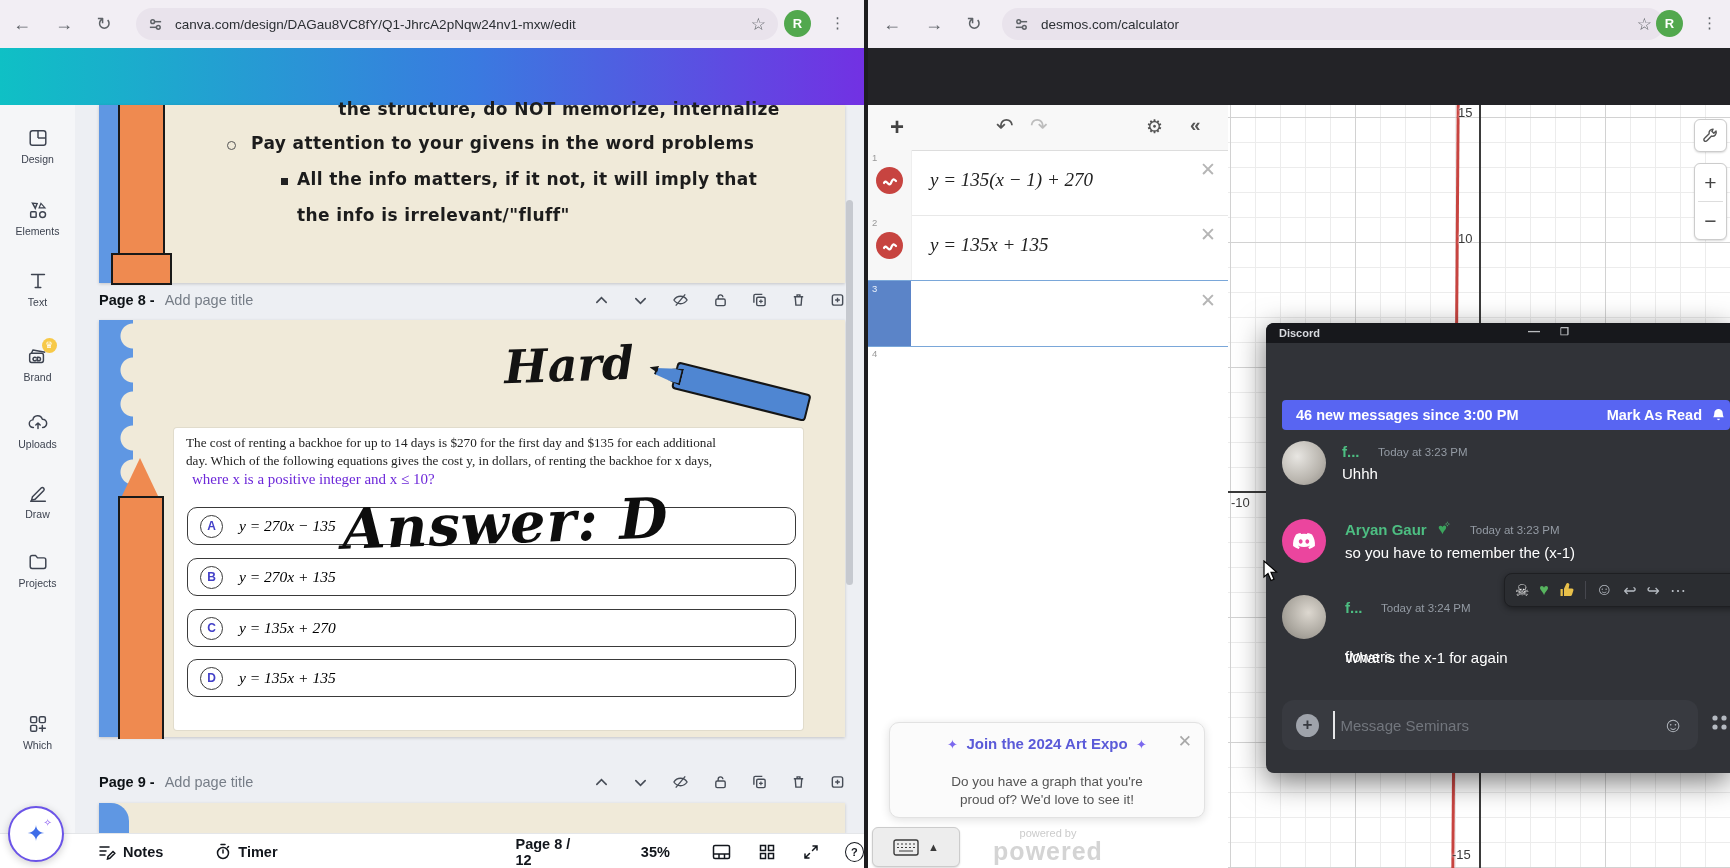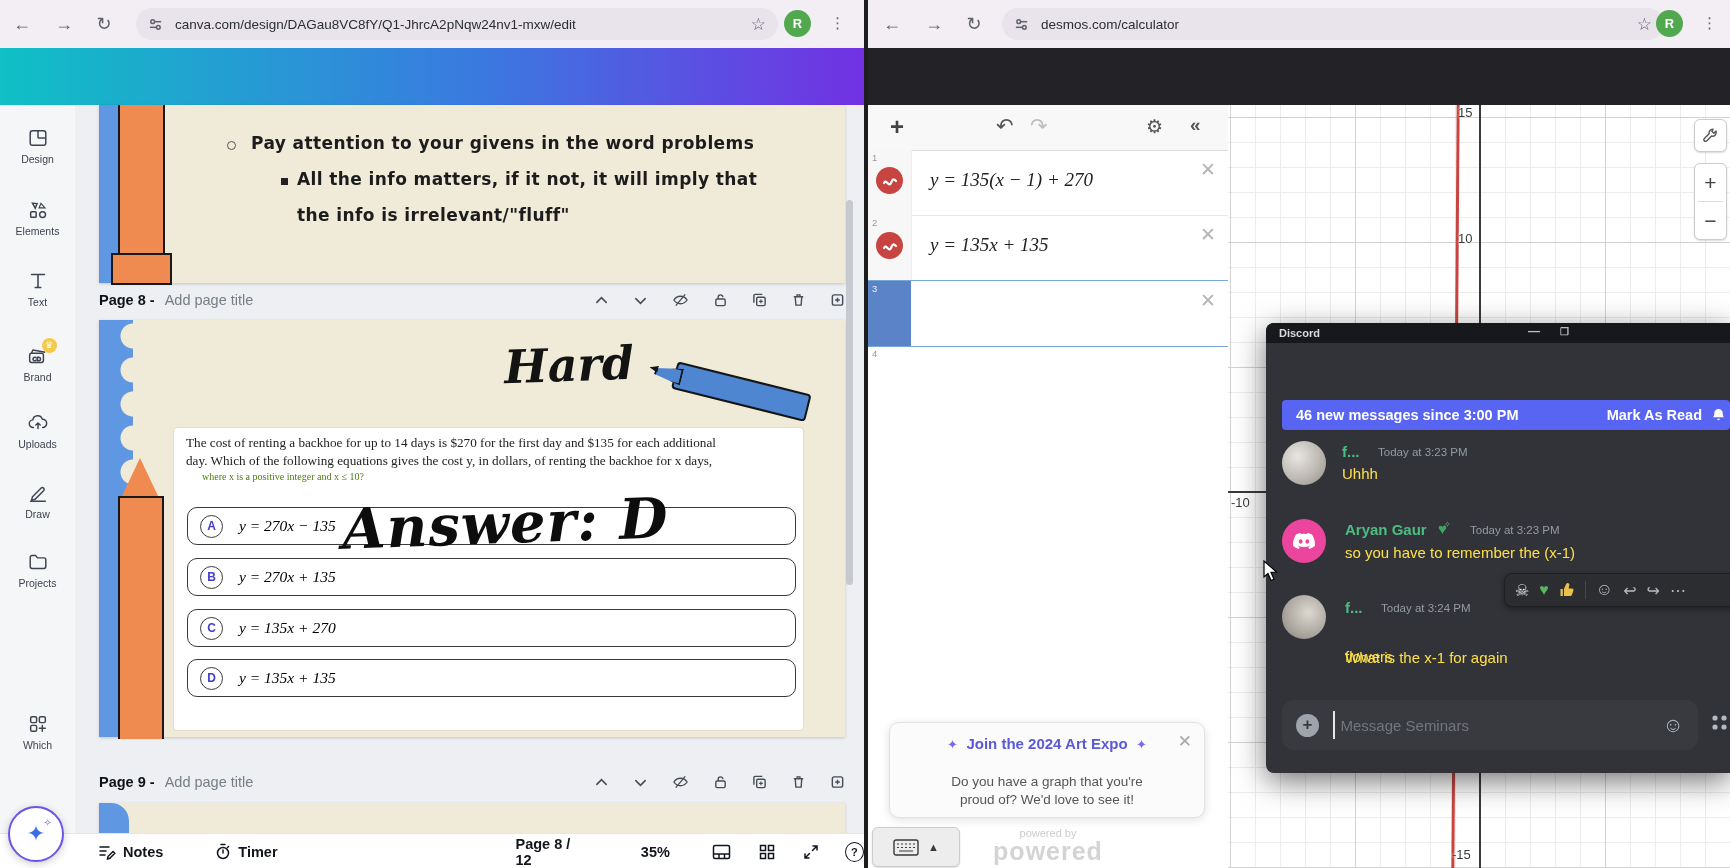--- a/index.html
+++ b/index.html
@@ -62,21 +62,21 @@
   .gbtn{background:#fff;border:1px solid #ccc;border-radius:6px;box-shadow:0 1px 2px rgba(0,0,0,.15);
     display:flex;align-items:center;justify-content:center;color:#555;}
   .popup{background:#fbfbfb;border:1px solid #e2e2e2;border-radius:10px;box-shadow:0 2px 10px rgba(0,0,0,.12);text-align:center;}
   .popup a{color:#5a5ad8;font-size:15px;font-weight:600;}
   
   .discord{background:#313338;border-radius:8px 0 0 8px;box-shadow:0 8px 30px rgba(0,0,0,.55);overflow:hidden;}
   .d-titlebar{background:#17181c;color:#d8dadf;font-size:11px;font-weight:700;display:flex;align-items:center;padding:0 13px;}
   .banner{background:#5865f2;color:#fff;border-radius:4px;font-size:14.5px;font-weight:700;display:flex;align-items:center;}
   .d-name{color:#4dbe82;font-size:15px;font-weight:600;}
   .d-time{color:#949ba4;font-size:11.5px;}
-  .d-text{color:#fde047;font-size:15px;}
+  .d-text{color:#ffffff;font-size:15px;}
   .d-avatar{width:44px;height:44px;border-radius:50%;flex:none;}
   .reactbar{background:#2b2d31;border:1px solid #1e1f22;border-radius:8px;box-shadow:0 2px 6px rgba(0,0,0,.4);
     display:flex;align-items:center;gap:10px;padding:0 10px;}
   .d-input{background:#383a40;border-radius:12px;display:flex;align-items:center;}
   .d-input input{background:transparent;border:none;outline:none;color:#dbdee1;font-size:15px;width:270px;
     font-family:"Liberation Sans",sans-serif;}
   .d-input input::placeholder{color:#72767d;}
 </style>
 </head>
 <body>
@@ -215,20 +215,21 @@
         <div class="lbl">Which</div>
       </div>
     </div>
 
     <div class="abs canvas-bg" style="left:75px;top:105px;width:789px;height:728px;"></div>
 
     <div class="abs slide" style="left:99px;top:105px;width:746px;height:178px;">
       <div class="abs bluestrip" style="left:0;top:0;width:34px;height:178px;"></div>
       <div class="abs" style="left:19px;top:0;width:43px;height:148px;background:#ef8a50;border:2.5px solid #191919;border-top:none;"></div>
       <div class="abs" style="left:12px;top:148px;width:57px;height:28px;background:#ef8a50;border:2.5px solid #191919;"></div>
+      <div class="abs hand" style="left:180px;top:-6px;width:560px;text-align:center;font-size:17px;font-weight:600;">the structure, do NOT memorize, internalize</div>
       <div class="abs" style="left:128px;top:36px;width:7px;height:7px;border:1.5px solid #555;border-radius:50%;"></div>
       <div class="abs hand" style="left:152px;top:28px;font-size:17px;font-weight:600;">Pay attention to your givens in the word problems</div>
       <div class="abs" style="left:182px;top:73px;width:7px;height:7px;background:#222;"></div>
       <div class="abs hand" style="left:198px;top:64px;font-size:17px;font-weight:600;">All the info matters, if it not, it will imply that</div>
       <div class="abs hand" style="left:198px;top:100px;font-size:17px;font-weight:600;">the info is irrelevant/"fluff"</div>
     </div>
 
     <div class="abs pagerow" style="left:99px;top:292px;width:746px;height:22px;">
       <span style="font-weight:700;">Page 8 -</span>
       <span class="ph" style="margin-left:6px;">Add page title</span>
@@ -286,21 +287,21 @@
 
       <div class="abs" style="left:548px;top:52px;width:160px;height:30px;transform:rotate(14deg);">
         <div class="abs" style="left:26px;top:2px;width:134px;height:24px;background:#4f86d2;border:2.5px solid #151515;border-radius:4px;"></div>
         <div class="abs" style="left:6px;top:8px;width:24px;height:13px;background:#4f86d2;border:2px solid #151515;clip-path:polygon(0 35%,100% 0,100% 100%,0 70%);"></div>
         <div class="abs" style="left:0;top:11px;width:9px;height:7px;background:#151515;clip-path:polygon(0 50%,100% 0,100% 100%);"></div>
       </div>
 
       <div class="abs qcard" style="left:75px;top:108px;width:629px;height:302px;">
         <div class="abs serif" style="left:12px;top:7px;font-size:13.2px;color:#222;white-space:nowrap;">The cost of renting a backhoe for up to 14 days is $270 for the first day and $135 for each additional</div>
         <div class="abs serif" style="left:12px;top:25px;font-size:13.2px;color:#222;white-space:nowrap;">day. Which of the following equations gives the cost y, in dollars, of renting the backhoe for x days,</div>
-        <div class="abs serif" style="left:28px;top:43px;font-size:10px;color:#4d7c0f;">where x is a positive integer and x ≤ 10?</div>
+        <div class="abs serif" style="left:18px;top:43px;font-size:15px;color:#6d28d9;">where x is a positive integer and x ≤ 10?</div>
         <div class="abs optbox" style="left:13px;top:79px;width:583px;height:36px;">
           <span class="optletter">A</span>
           <span class="serif" style="font-style:italic;font-size:15.5px;">y = 270x − 135</span>
         </div>
         <div class="abs optbox" style="left:13px;top:130px;width:583px;height:36px;">
           <span class="optletter">B</span>
           <span class="serif" style="font-style:italic;font-size:15.5px;">y = 270x + 135</span>
         </div>
         <div class="abs optbox" style="left:13px;top:181px;width:583px;height:36px;">
           <span class="optletter">C</span>

